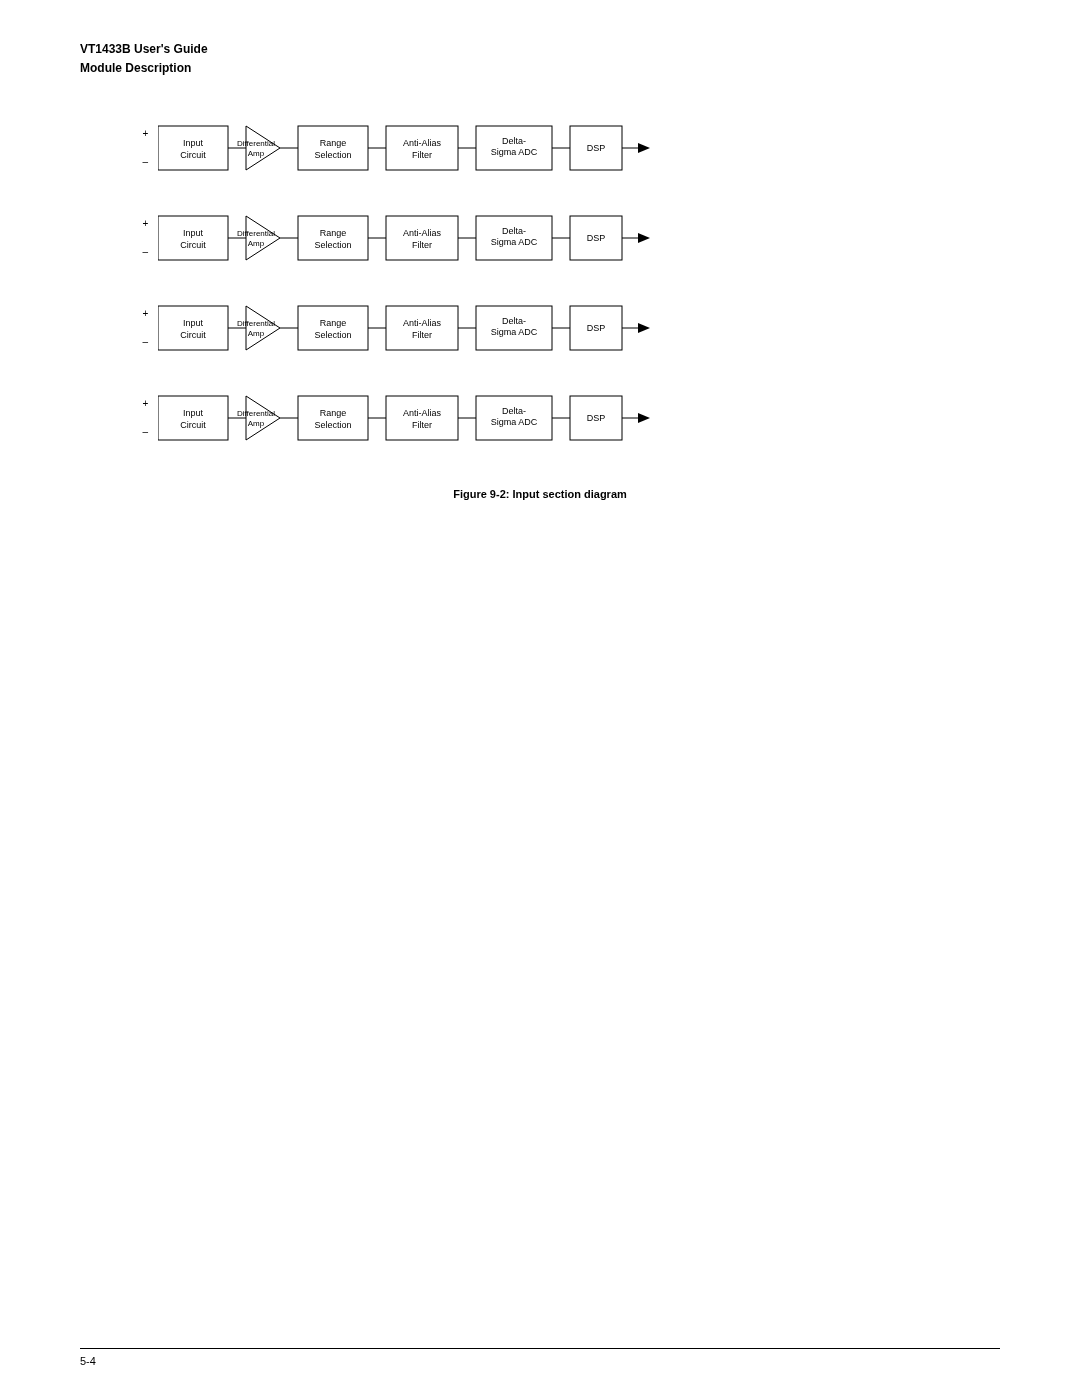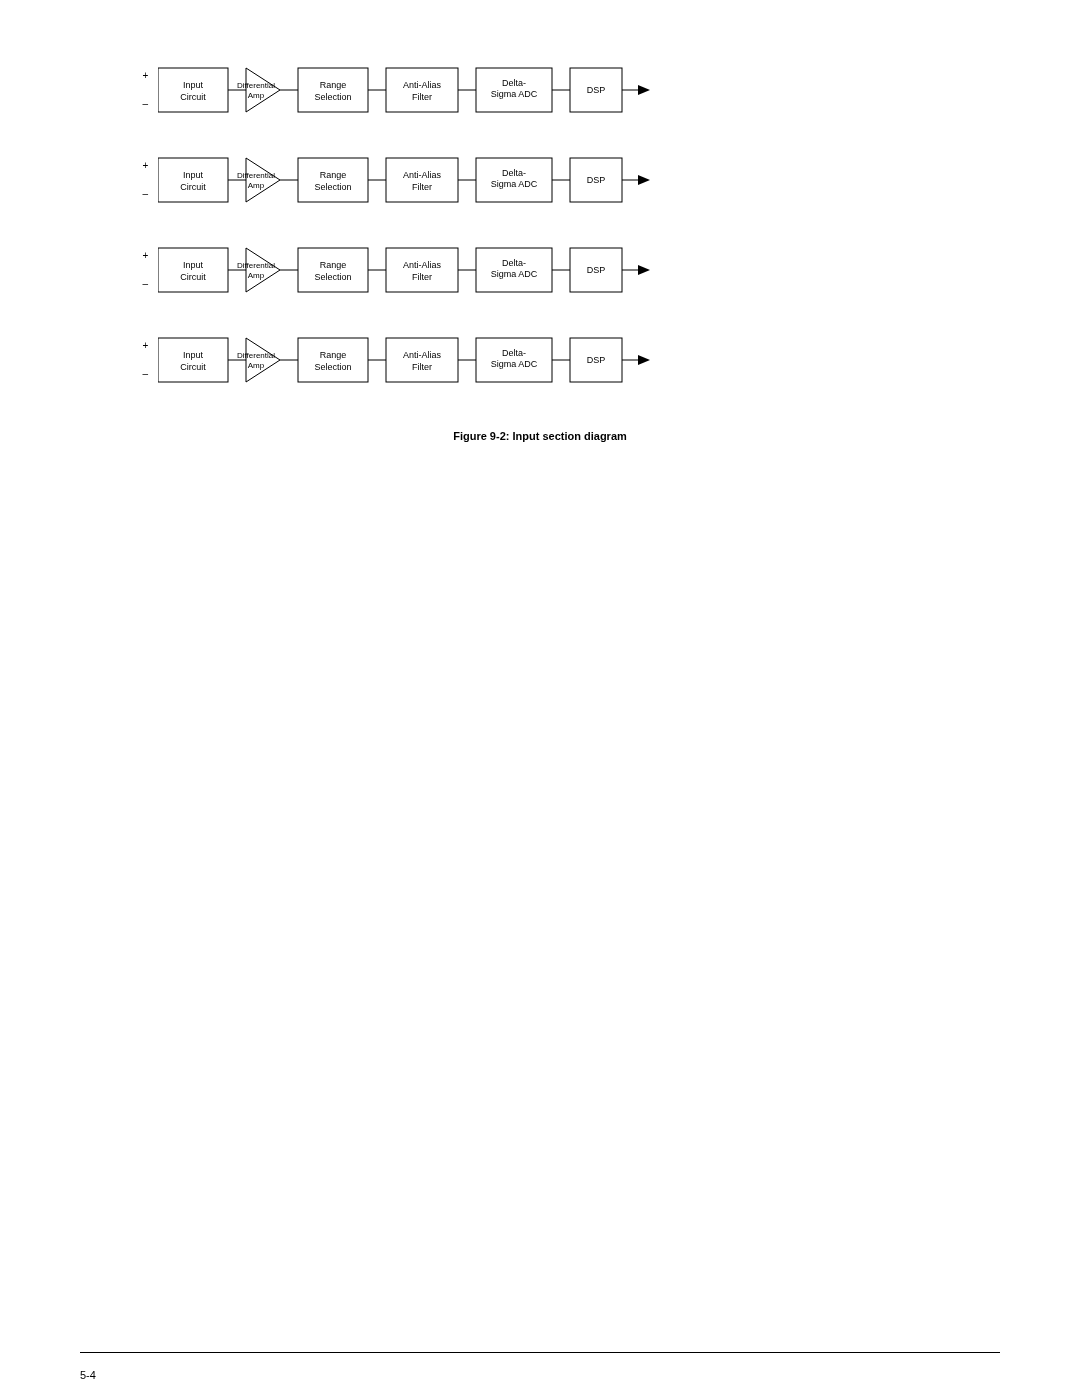--- a/index.html
+++ b/index.html
@@ -40,32 +40,38 @@
 
     .figure-caption {
       text-align: center;
       font-size: 11px;
       font-weight: bold;
       margin-top: 10px;
     }
 
     .footer {
       position: absolute;
-      bottom: 16px;
+      bottom: 30px;
       left: 80px;
       right: 80px;
       border-top: 1px solid #000;
-      padding-top: 16px;
+      padding-top: 6px;
       font-size: 11px;
     }
   </style>
 </head>
 <body>
 
 <div class="page">
+  <div class="header">
+    <div class="header-title">
+      <div>VT1433B User's Guide</div>
+      <div>Module Description</div>
+    </div>
+  </div>
 
   <div class="diagram-container">
 
     <div style="display:flex; align-items:center; margin-bottom: 10px;">
       <div style="display:flex; flex-direction:column; justify-content:center; margin-right:5px; font-size:10px; line-height:2; width:10px;">
         <span>+</span>
         <span style="margin-top:8px;">–</span>
       </div>
 
       <svg width="780" height="60">

